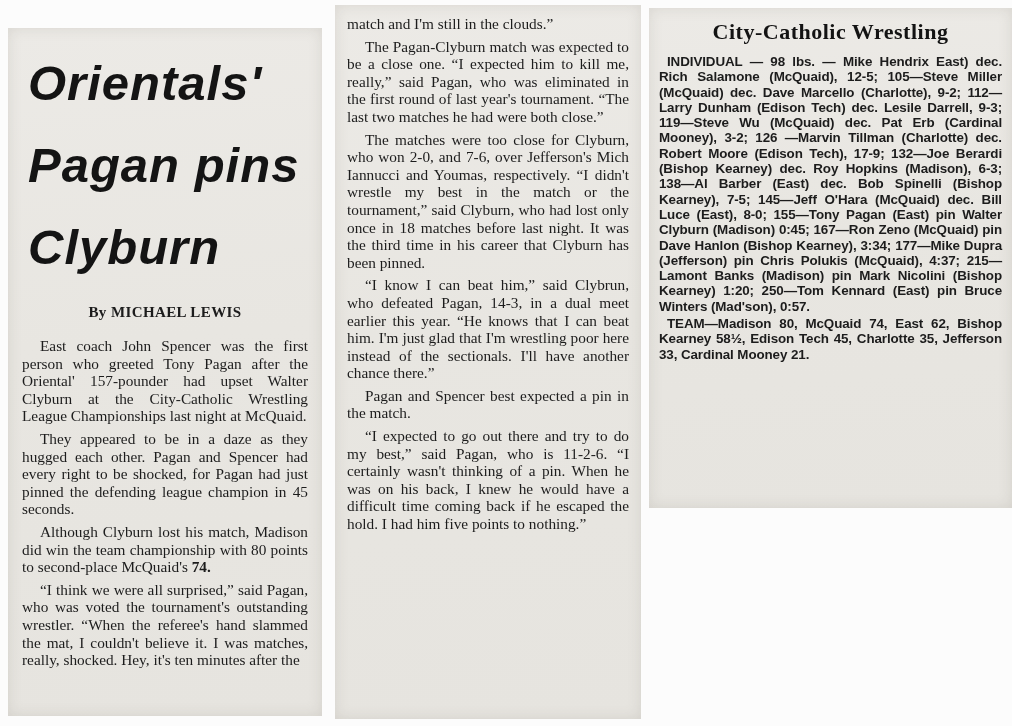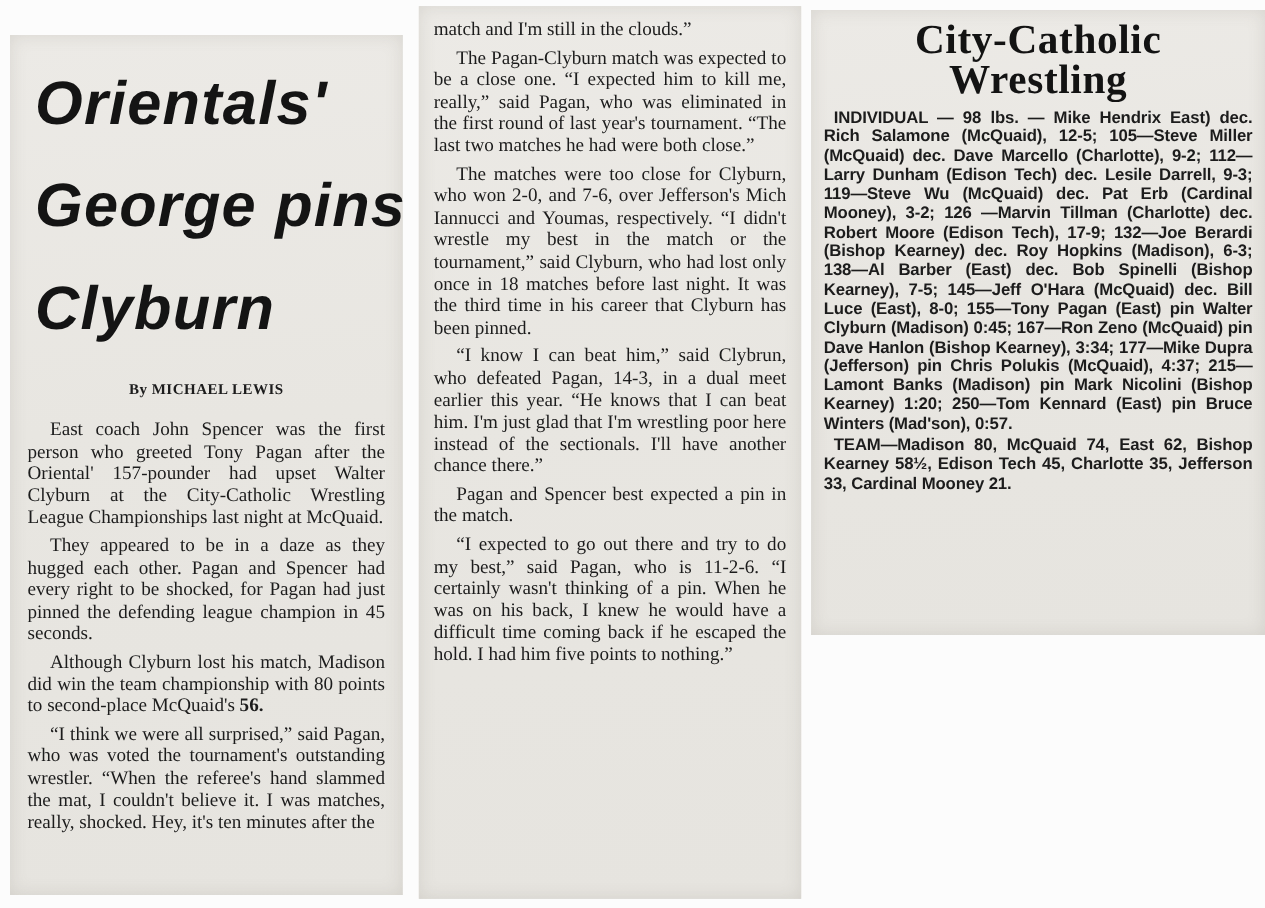--- a/index.html
+++ b/index.html
@@ -22,57 +22,57 @@
   #clip-right{left:649px;top:8px;width:363px;height:500px;padding:8px 10px 6px 10px;}
 
   .headline{
     font-family:"Liberation Sans", sans-serif;
     font-style:italic;font-weight:bold;
     font-size:49px;line-height:82px;
     color:#141414;letter-spacing:1px;
     padding-left:6px;white-space:nowrap;
   }
   .byline-block{text-align:center;margin-top:16px;margin-bottom:16px;}
-  .byline{font-weight:bold;font-size:12px;letter-spacing:.4px;}
+  .byline{font-weight:bold;font-size:15px;letter-spacing:.4px;}
   .byline-title{font-style:italic;font-size:15px;margin-top:2px;word-spacing:6px;}
 
   .body-text{font-size:15.3px;line-height:17.6px;}
   .para{margin:0 0 5px 0;text-indent:18px;text-align:justify;
         -moz-text-align-last:left;text-align-last:left;}
   .para.noindent{text-indent:0;}
   .para strong{font-weight:bold;}
 
   .results-title{
     font-family:"Liberation Serif", serif;font-weight:bold;
-    font-size:33px;line-height:32px;text-align:center;
+    font-size:22px;line-height:32px;text-align:center;
     letter-spacing:.5px;color:#131313;margin-bottom:6px;
   }
   .agate{
     font-family:"Liberation Sans", sans-serif;
     font-weight:bold;font-size:13.4px;line-height:15.3px;
     letter-spacing:-.1px;
   }
   .agate .para{text-indent:8px;margin:0 0 2px 0;}
 </style>
 </head>
 <body>
 
 <div id="clip-left" class="clip">
   <div class="headline">
     <div>Orientals'</div>
-    <div>George pins</div>
+    <div>Pagan pins</div>
     <div>Clyburn</div>
   </div>
   <div class="byline-block">
     <div class="byline">By MICHAEL LEWIS</div>
   </div>
   <div class="body-text">
       <p class="para">East coach John Spencer was the first person who greeted Tony Pagan after the Oriental' 157-pounder had upset Walter Clyburn at the City-Catholic Wrestling League Championships last night at McQuaid.</p>
       <p class="para">They appeared to be in a daze as they hugged each other. Pagan and Spencer had every right to be shocked, for Pagan had just pinned the defending league champion in 45 seconds.</p>
-      <p class="para">Although Clyburn lost his match, Madison did win the team championship with 80 points to second-place McQuaid's<strong> 56.</strong></p>
+      <p class="para">Although Clyburn lost his match, Madison did win the team championship with 80 points to second-place McQuaid's<strong> 74.</strong></p>
       <p class="para">“I think we were all surprised,” said Pagan, who was voted the tournament's outstanding wrestler. “When the referee's hand slammed the mat, I couldn't believe it. I was matches, really, shocked. Hey, it's ten minutes after the</p>
     </div>
 </div>
 
 <div id="clip-mid" class="clip">
   <div class="body-text">
       <p class="para noindent">match and I'm still in the clouds.”</p>
       <p class="para">The Pagan-Clyburn match was expected to be a close one. “I expected him to kill me, really,” said Pagan, who was eliminated in the first round of last year's tournament. “The last two matches he had were both close.”</p>
       <p class="para">The matches were too close for Clyburn, who won 2-0, and 7-6, over Jefferson's Mich Iannucci and Youmas, respectively. “I didn't wrestle my best in the match or the tournament,” said Clyburn, who had lost only once in 18 matches before last night. It was the third time in his career that Clyburn has been pinned.</p>
       <p class="para">“I know I can beat him,” said Clybrun, who defeated Pagan, 14-3, in a dual meet earlier this year. “He knows that I can beat him. I'm just glad that I'm wrestling poor here instead of the sectionals. I'll have another chance there.”</p>

